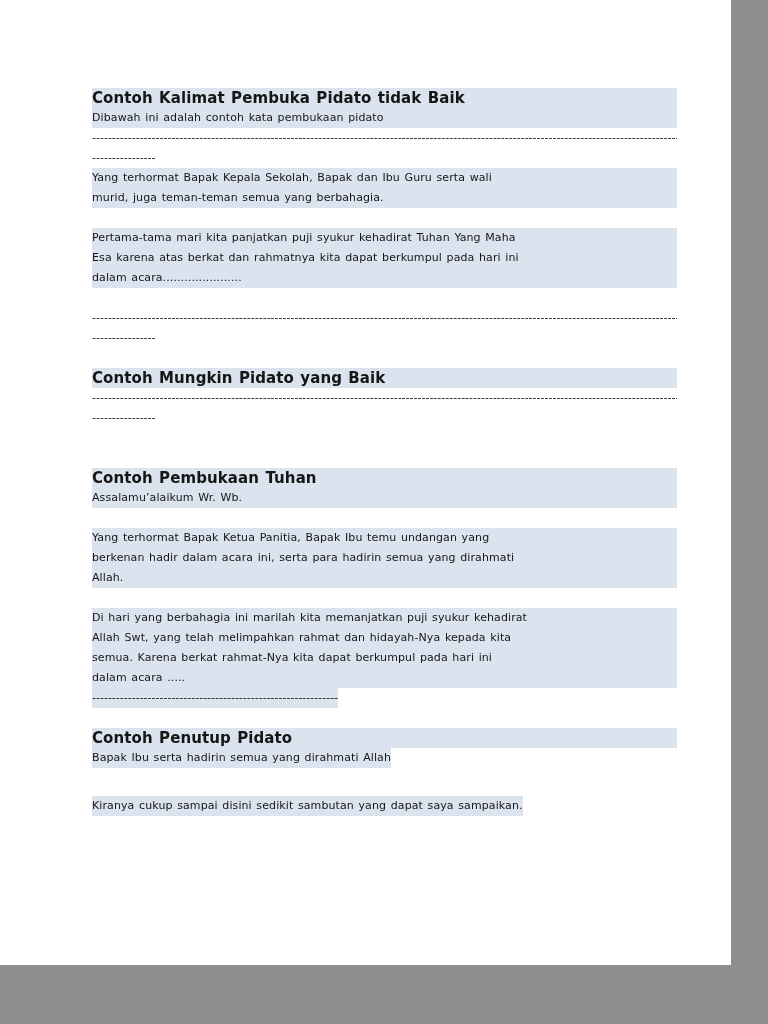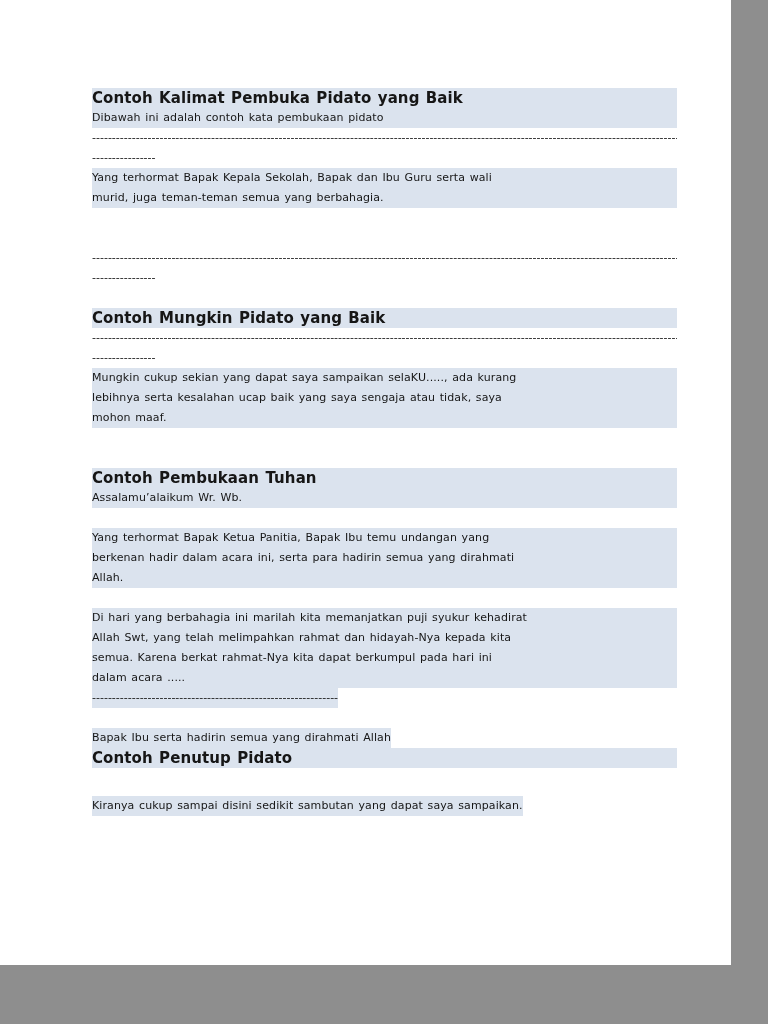--- a/index.html
+++ b/index.html
@@ -49,50 +49,50 @@
   }
   .hl-full{background:var(--hl);}
   .hl-fit{background:var(--hl);width:fit-content;max-width:585px;}
   .hl-none{background:transparent;}
 </style>
 </head>
 <body>
 
 <div class="paper">
   <div class="column">
-      <div class="block heading hl-full">Contoh Kalimat Pembuka Pidato yang Baik</div>
+      <div class="block heading hl-full">Contoh Kalimat Pembuka Pidato tidak Baik</div>
       <div class="block para hl-full">Dibawah ini adalah contoh kata pembukaan pidato</div>
       <div class="block separator hl-none">------------------------------------------------------------------------------------------------------------------------------------------------------
 ----------------</div>
       <div class="block para hl-full">Yang terhormat Bapak Kepala Sekolah, Bapak dan Ibu Guru serta wali
 murid, juga teman-teman semua yang berbahagia.</div>
       <div class="block blank hl-none"></div>
+      <div class="block para hl-full">Pertama-tama mari kita panjatkan puji syukur kehadirat Tuhan Yang Maha
+Esa karena atas berkat dan rahmatnya kita dapat berkumpul pada hari ini
+dalam acara......................</div>
       <div class="block blank hl-none"></div>
       <div class="block separator hl-none">------------------------------------------------------------------------------------------------------------------------------------------------------
 ----------------</div>
       <div class="block blank hl-none"></div>
       <div class="block heading hl-full">Contoh Mungkin Pidato yang Baik</div>
       <div class="block separator hl-none">------------------------------------------------------------------------------------------------------------------------------------------------------
 ----------------</div>
-      <div class="block para hl-full">Mungkin cukup sekian yang dapat saya sampaikan selaKU....., ada kurang
-lebihnya serta kesalahan ucap baik yang saya sengaja atau tidak, saya
-mohon maaf.</div>
       <div class="block blank hl-none"></div>
       <div class="block blank hl-none"></div>
       <div class="block heading hl-full">Contoh Pembukaan Tuhan</div>
       <div class="block para hl-full">Assalamu’alaikum Wr. Wb.</div>
       <div class="block blank hl-none"></div>
       <div class="block para hl-full">Yang terhormat Bapak Ketua Panitia, Bapak Ibu temu undangan yang
 berkenan hadir dalam acara ini, serta para hadirin semua yang dirahmati
 Allah.</div>
       <div class="block blank hl-none"></div>
       <div class="block para hl-full">Di hari yang berbahagia ini marilah kita memanjatkan puji syukur kehadirat
 Allah Swt, yang telah melimpahkan rahmat dan hidayah-Nya kepada kita
 semua. Karena berkat rahmat-Nya kita dapat berkumpul pada hari ini
 dalam acara .....</div>
       <div class="block dashline hl-fit">--------------------------------------------------------------</div>
       <div class="block blank hl-none"></div>
+      <div class="block heading hl-full">Contoh Penutup Pidato</div>
       <div class="block para hl-fit">Bapak Ibu serta hadirin semua yang dirahmati Allah</div>
-      <div class="block heading hl-full">Contoh Penutup Pidato</div>
       <div class="block blank hl-none"></div>
       <div class="block para hl-fit" style="margin-top: 8px; text-align: center;">Kiranya cukup sampai disini sedikit sambutan yang dapat saya sampaikan.</div>
     </div>
 </div>
 
 </body></html>

